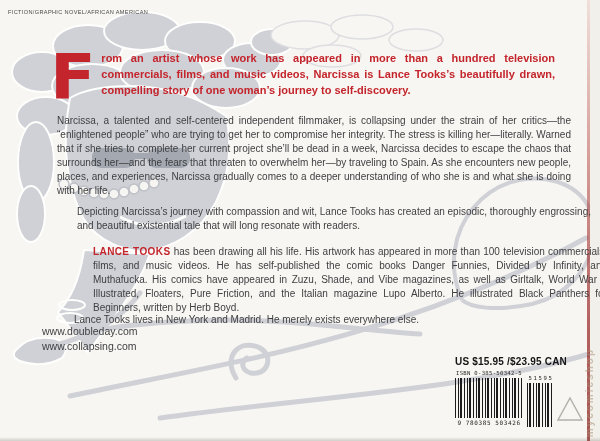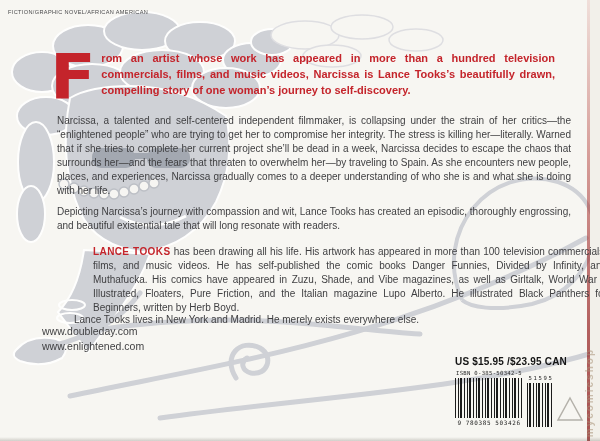--- a/index.html
+++ b/index.html
@@ -33,21 +33,21 @@
   
   .intro{position:absolute;left:50px;top:50px;width:505px;z-index:2;
     color:var(--red);font-weight:bold;font-size:11px;line-height:16px;text-align:justify;}
   .dropcap{float:left;color:var(--red);font-family:"DejaVu Sans",sans-serif;font-weight:900;
     font-size:62px;line-height:50px;margin:2px 9px 0 0;transform:scaleX(1.08);transform-origin:left top;}
 
   
   .para{position:absolute;left:57px;width:514px;z-index:2;color:var(--ink);
     font-size:10px;line-height:14px;text-align:justify;}
   .p1{top:114px;}
-  .p2{top:205px;}
+  .p2{top:205px;margin-left:20px;}
   .bio{top:245px;margin-left:36px;}
   .residence{top:313px;text-align:left;padding-left:17px;}
   .seg-i{}
   .seg-red{color:var(--red);font-weight:bold;letter-spacing:.4px;}
 
   .links{position:absolute;left:42px;top:324px;z-index:2;color:var(--ink);
     font-size:10.5px;line-height:15px;}
 
   
   .price{position:absolute;left:455px;top:356px;z-index:2;color:#151515;
@@ -138,21 +138,21 @@
     <span class="dropcap">F</span><span><span>rom an artist whose work has appeared in more than a hundred television commercials, films, and music videos, </span><span class="seg-i">Narcissa</span><span> is Lance Tooks’s beautifully drawn, compelling story of one woman’s journey to self-discovery.</span></span>
   </div>
 
   <div class="para p1">Narcissa, a talented and self-centered independent filmmaker, is collapsing under the strain of her critics—the “enlightened people” who are trying to get her to compromise her integrity. The stress is killing her—literally. Warned that if she tries to complete her current project she’ll be dead in a week, Narcissa decides to escape the chaos that surrounds her—and the fears that threaten to overwhelm her—by traveling to Spain. As she encounters new people, places, and experiences, Narcissa gradually comes to a deeper understanding of who she is and what she is doing with her life.</div>
   <div class="para p2">Depicting Narcissa’s journey with compassion and wit, Lance Tooks has created an episodic, thoroughly engrossing, and beautiful existential tale that will long resonate with readers.</div>
   <div class="para bio"><span class="seg-red">LANCE TOOKS</span><span> has been drawing all his life. His artwork has appeared in more than 100 television commercials, films, and music videos. He has self-published the comic books </span><span class="seg-i">Danger Funnies</span><span>, </span><span class="seg-i">Divided by Infinity</span><span>, and </span><span class="seg-i">Muthafucka</span><span>. His comics have appeared in </span><span class="seg-i">Zuzu</span><span>, </span><span class="seg-i">Shade</span><span>, and </span><span class="seg-i">Vibe</span><span> magazines, as well as </span><span class="seg-i">Girltalk</span><span>, </span><span class="seg-i">World War 3 Illustrated</span><span>, </span><span class="seg-i">Floaters</span><span>, </span><span class="seg-i">Pure Friction</span><span>, and the Italian magazine </span><span class="seg-i">Lupo Alberto</span><span>. He illustrated </span><span class="seg-i">Black Panthers for Beginners</span><span>, written by Herb Boyd.</span></div>
   <div class="para residence">Lance Tooks lives in New York and Madrid. He merely exists everywhere else.</div>
 
   <div class="links">
     <div>www.doubleday.com</div>
-    <div>www.enlightened.com</div>
+    <div>www.collapsing.com</div>
   </div>
 
   <div class="price">US $15.95 /$23.95 CAN</div>
   <div class="isbn">ISBN 0-385-50342-5</div>
   <div class="barcode-main"></div>
   <div class="barcode-digits">9 780385 503426</div>
   <div class="addon-code">51595</div>
   <div class="barcode-addon"></div>
 
   <svg class="triangle" width="28" height="26" viewBox="0 0 28 26">

